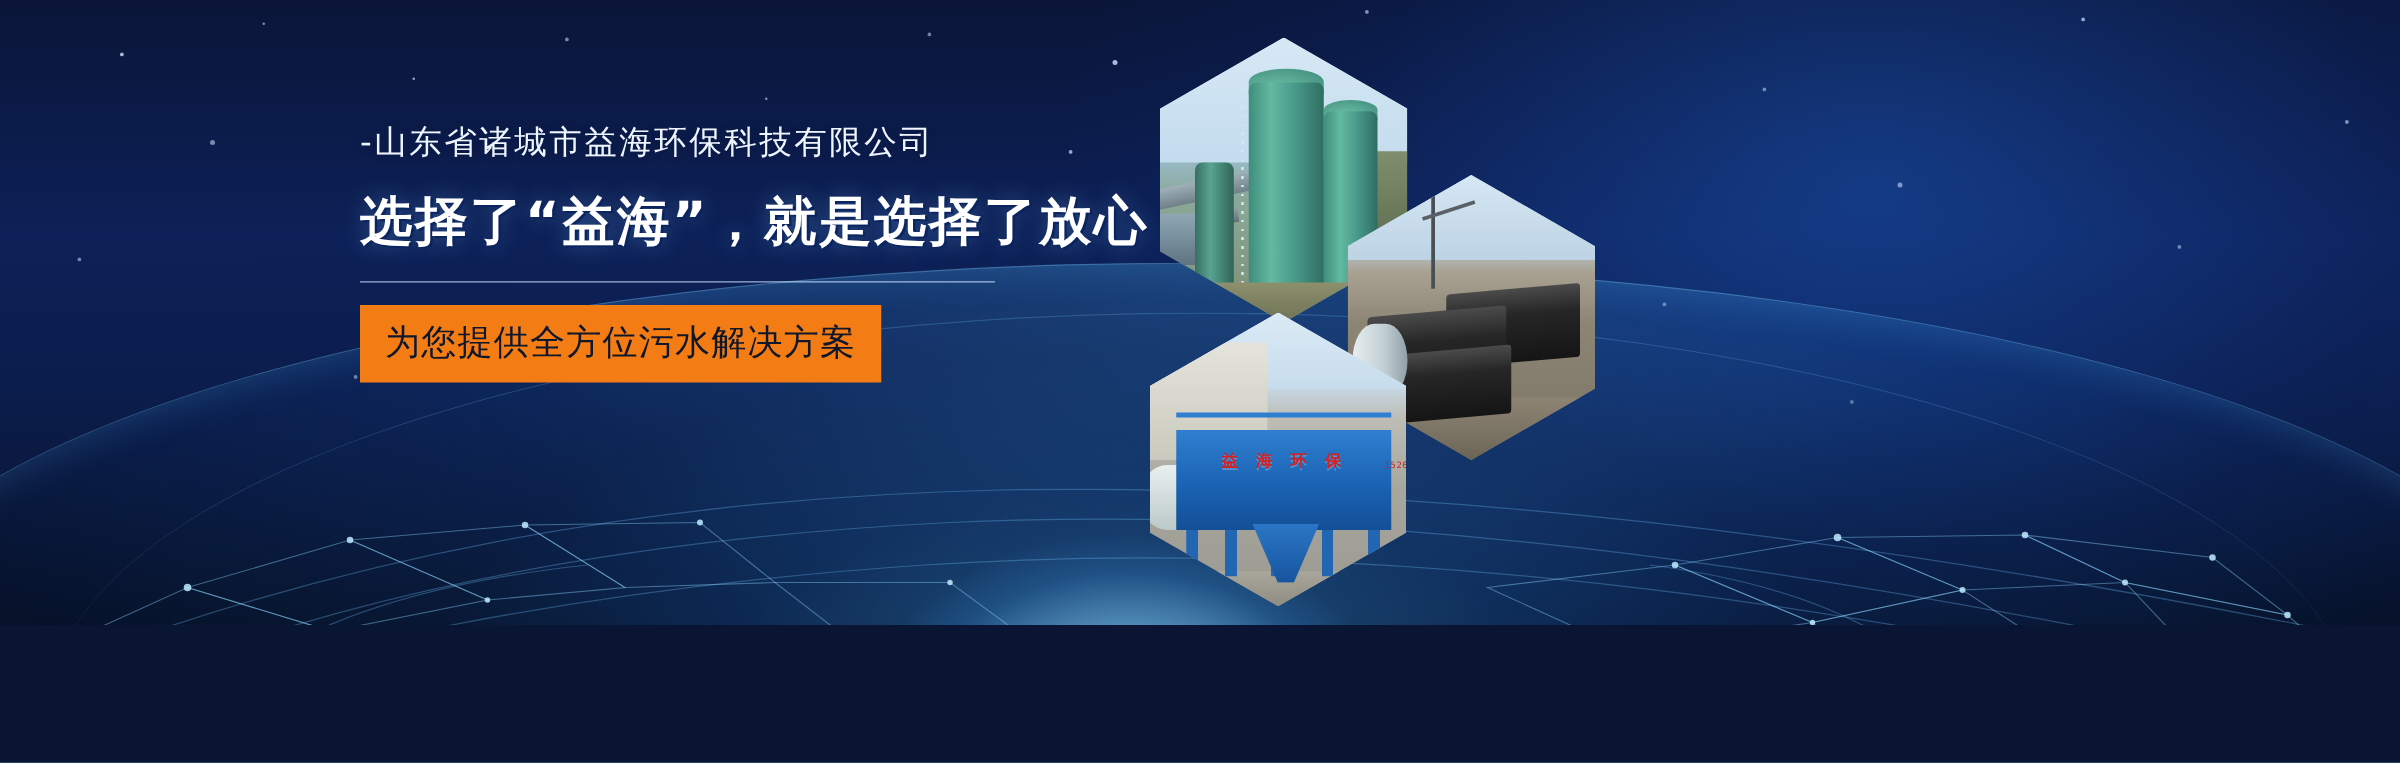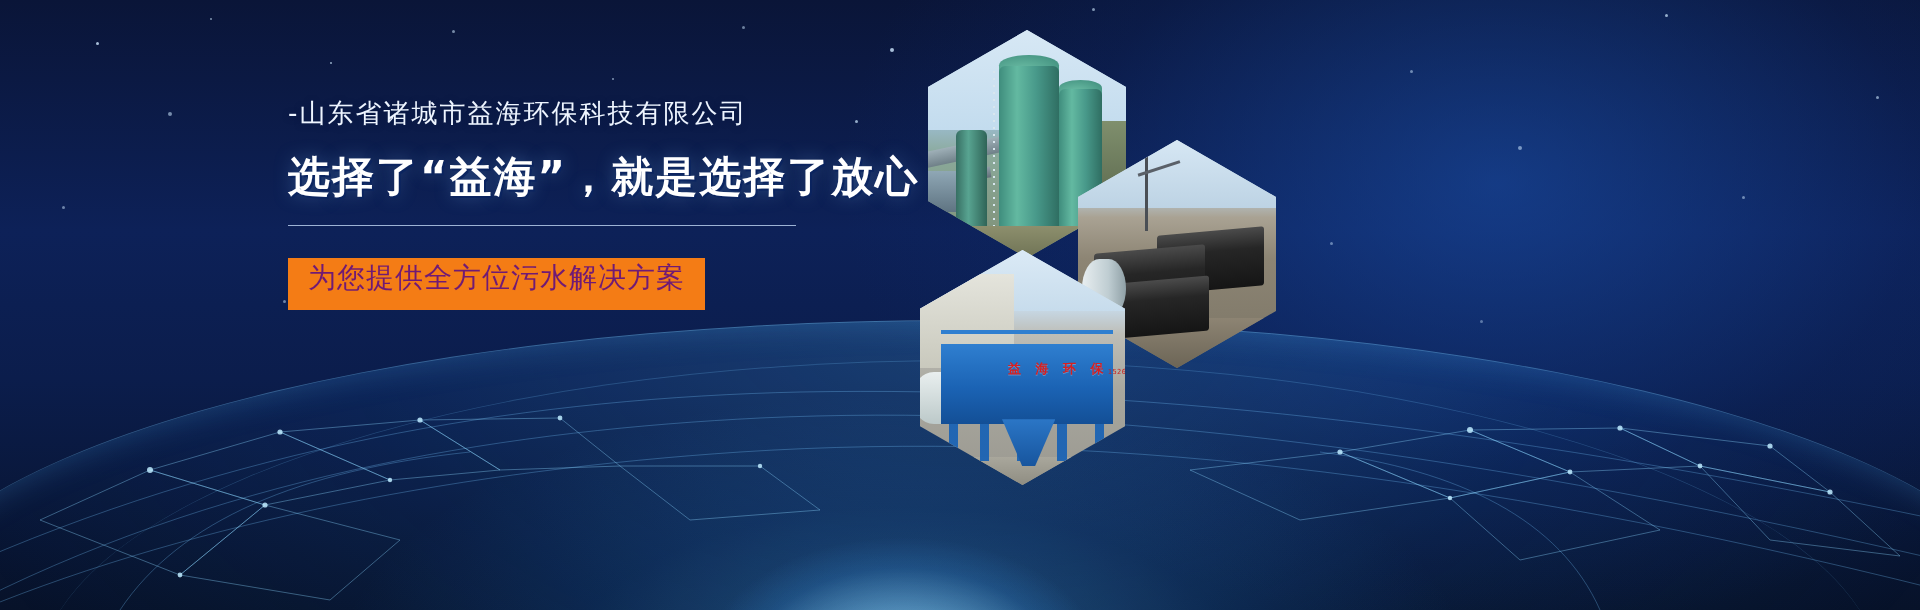--- a/index.html
+++ b/index.html
@@ -1,19 +1,19 @@
 <!DOCTYPE html>
 <html><head>
 <meta charset="utf-8">
 <style>
   * { margin:0; padding:0; box-sizing:border-box; }
   html,body { background:#0a1433; }
   .banner {
     position:relative;
-    width:1920px; height:610px;
+    width:1920px; height:500px;
     overflow:hidden;
     font-family:"Liberation Sans","DejaVu Sans",sans-serif;
     background:
       radial-gradient(ellipse 700px 420px at 48% 100%, rgba(120,210,255,0.55) 0%, rgba(60,150,230,0.28) 28%, rgba(20,60,140,0.08) 58%, rgba(0,0,0,0) 76%),
       radial-gradient(ellipse 420px 300px at 47% 102%, rgba(200,240,255,0.75) 0%, rgba(120,200,250,0.30) 35%, rgba(0,0,0,0) 70%),
       radial-gradient(ellipse 900px 600px at 82% 35%, rgba(22,70,160,0.55) 0%, rgba(10,30,90,0.2) 55%, rgba(0,0,0,0) 80%),
       linear-gradient(175deg,#081franz 0%,#0b1a44 0%,#0d2256 35%,#0b1c49 60%,#07122f 100%);
   }
   .bg-base {
     position:absolute; inset:0;
@@ -64,37 +64,37 @@
   .badges { margin-top:22px; display:flex; gap:22px; }
   .badge {
     width:58px; height:58px; border:1px solid rgba(200,226,255,0.85);
     border-radius:10px; display:flex; flex-direction:column;
     align-items:center; justify-content:center; color:#ffffff;
     font-size:17px; line-height:1.12; font-weight:400; letter-spacing:0.5px;
     font-family:"DejaVu Sans","Liberation Sans",sans-serif;
     text-shadow:0 1px 4px rgba(0,20,60,0.6);
   }
   .cta {
-    margin-top:32px; display:inline-block; background:#f47c15;
-    padding:1px 20px 13px 20px; color:#701a75; font-size:28px;
+    margin-top:18px; display:inline-block; background:#f47c15;
+    padding:11px 20px 13px 20px; color:#0f172a; font-size:28px;
     letter-spacing:1px; white-space:nowrap; font-weight:400;
     font-family:"DejaVu Sans","Liberation Sans",sans-serif;
   }
 
   
   .hexes { position:absolute; left:880px; top:0; width:480px; height:610px; z-index:12; }
   .hex {
     position:absolute;
     clip-path:polygon(50% 0%,100% 25%,100% 75%,50% 100%,0% 75%,0% 25%);
     overflow:hidden;
   }
   .hex-a { left:48px;  top:30px;  width:198px; height:228px; }
   .hex-b { left:198px; top:140px; width:198px; height:228px; }
   .hex-c { left:40px;  top:250px; width:205px; height:235px; }
-  .hex-inner { position:absolute; inset:0;text-align:right; }
+  .hex-inner { position:absolute; inset:0; }
 
   
   .ph-a {
     background:
       linear-gradient(180deg,#cfe3f2 0%,#b9d6ea 28%,#9dbdd2 40%,#8aa99a 55%,#7e8d72 100%);
   }
   .ph-a .sky { position:absolute; left:0; top:0; right:0; height:44%;
     background:linear-gradient(180deg,#d7e8f5,#c3dcee); }
   .ph-a .tower {
     position:absolute; background:linear-gradient(90deg,#3f8d7d,#63b9a1 30%,#48998a 62%,#2f6e62 100%);

